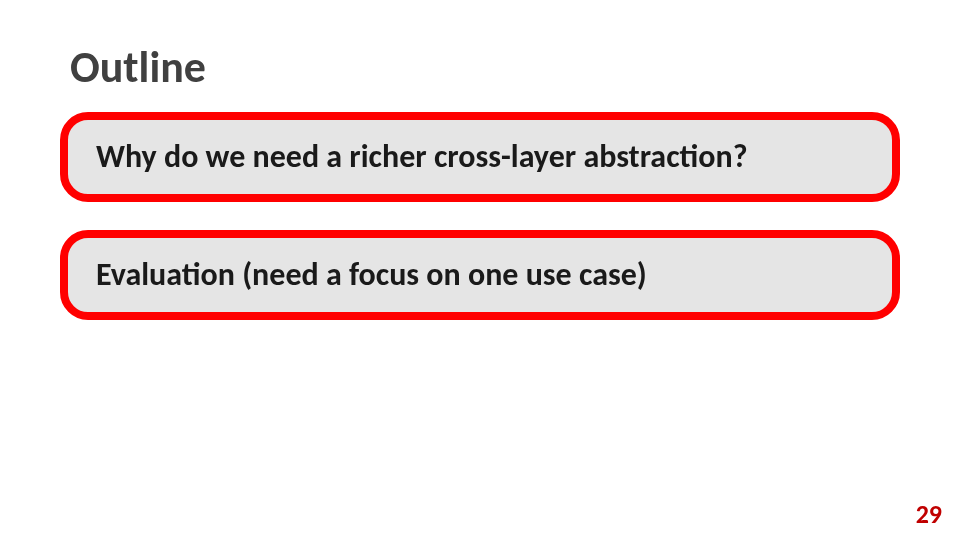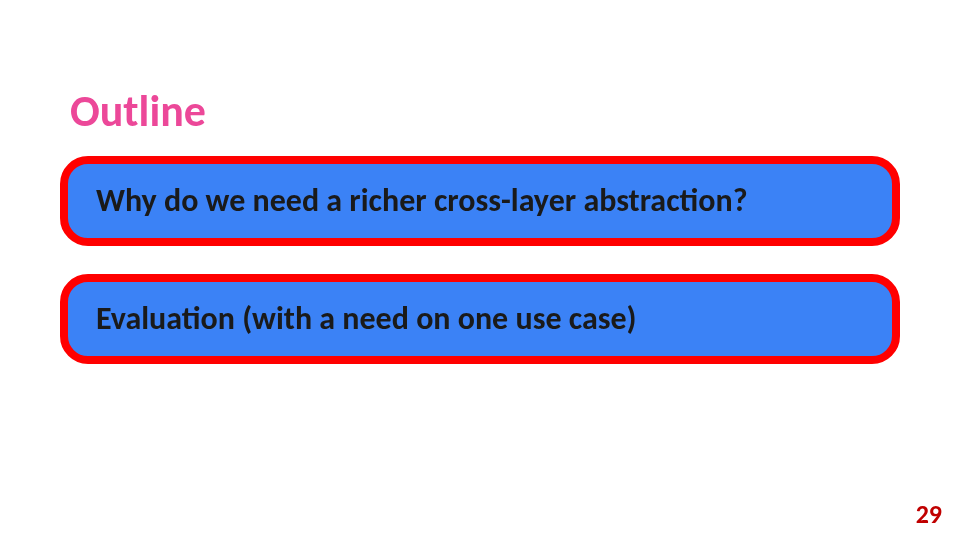--- a/index.html
+++ b/index.html
@@ -11,27 +11,26 @@
   }
   .slide {
     width: 960px;
     height: 540px;
     position: relative;
     padding: 40px 60px 30px 60px;
   }
   .title {
     font-size: 44px;
     font-weight: 700;
-    color: #ec4899;
+    color: #404040;
     margin-bottom: 18px;
     margin-left: 10px;
-    margin-top: 44px;
   }
   .item {
-    background: #3b82f6;
+    background: #e5e5e5;
     border: 8px solid #ff0000;
     border-radius: 28px;
     padding: 14px 28px;
     margin: 0 0 28px 0;
     min-height: 90px;
     display: flex;
     align-items: center;
   }
   .item-text {
     font-size: 32px;
@@ -55,18 +54,18 @@
 <div class="slide">
 
   <div class="title">Outline</div>
 
   <div class="item">
     <div class="item-text">Why do we need a richer cross-layer abstraction?</div>
   </div>
 
 
   <div class="item">
-    <div class="item-text">Evaluation (with a need on one use case)</div>
+    <div class="item-text">Evaluation (need a focus on one use case)</div>
   </div>
 
   <div class="page-num">29</div>
 
 </div>
 
 </body></html>

